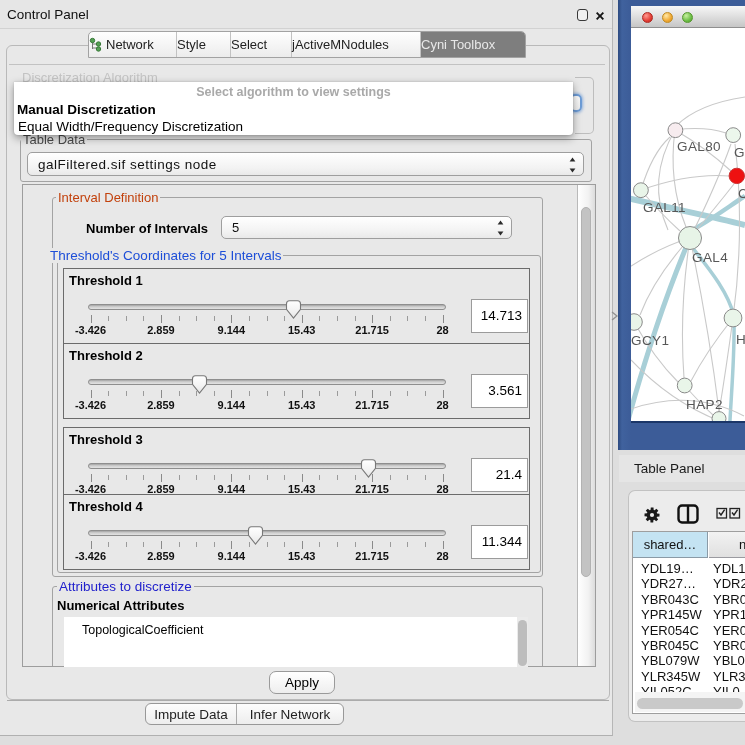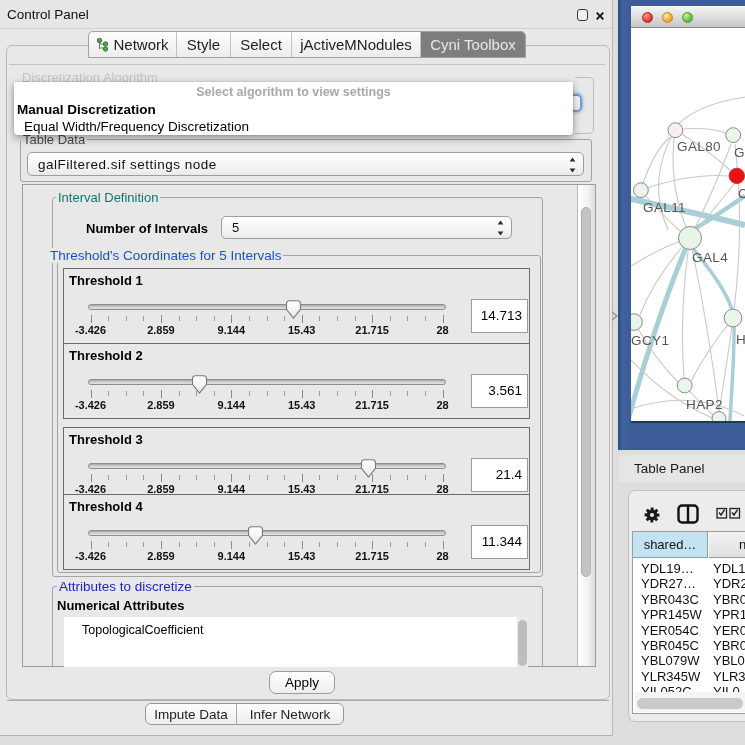--- a/index.html
+++ b/index.html
@@ -18,42 +18,42 @@
 #ic-x { left:595px; top:11px; }
 
 
 #content { left:6px; top:45px; width:604px; height:655px; background:#e8e8e8;
   border:1px solid #b9b9b9; border-radius:6px; }
 
 
 #tabs { left:88px; top:31px; height:27px; display:flex;
   border:1px solid #a2a2a2; border-radius:5px 5px 0 0; overflow:hidden;
   background:linear-gradient(#fefefe,#ececec); }
-#tabs .tab { height:25px; display:flex; align-items:center; justify-content:center;
-  font-size:15px; color:#222; border-right:1px solid #c2c2c2; }
+#tabs .tab { height:25px; display:flex; align-items:center; 
+  font-size:13px; color:#222; border-right:1px solid #c2c2c2; }
 #tabs .tab:last-child { border-right:none; }
 #tabs .sel { background:#7e7e7e; color:#e8e8e8; border-right:none; }
 
 
 .group { position:absolute; border:1px solid #a3a3a3; border-radius:3px; }
 .gtitle { position:absolute; font-size:13px; background:#e8e8e8; padding:0 2px; white-space:nowrap; }
 
 
 .combo { position:absolute; background:linear-gradient(#ffffff,#f2f2f2 70%,#e9e9e9);
   border:1px solid #9e9e9e; border-radius:5px; font-size:13px; color:#111; }
 .combo .cv { position:absolute; left:10px; top:4px; }
 .combo .ar { position:absolute; right:8px; top:2px; width:9px; }
 
 
 #popup { left:14px; top:82px; width:559px; height:53px; background:#fff;
   border-radius:0 0 4px 4px; box-shadow:0 3px 9px rgba(0,0,0,0.38), 0 0 2px rgba(0,0,0,0.18); }
 #popup .hint { position:absolute; left:0; top:3px; width:100%; text-align:center;
   color:#a9a9a9; font-weight:bold; font-size:12.5px; }
 #popup .r1 { position:absolute; left:3px; top:20px; font-size:13.5px; font-weight:bold; color:#000; }
-#popup .r2 { position:absolute; left:10px; top:37px; font-size:13.5px; color:#000; }
+#popup .r2 { position:absolute; left:4px; top:37px; font-size:13.5px; color:#000; }
 
 
 #spane { left:22px; top:184px; width:574px; height:483px; border:1px solid #9d9d9d; background:#e8e8e8; overflow:hidden; }
 
 
 .tbox { position:absolute; left:40px; width:467px; height:76px; border:1px solid #6b6b6b; background:#e8e8e8; }
 .tbox .tt { position:absolute; left:5px; top:4px; font-size:13px; font-weight:bold; color:#000; }
 .track { position:absolute; left:24px; top:35px; width:358px; height:6px; border-radius:3px;
   border:1px solid #8e8e8e; background:linear-gradient(#a2a2a2,#cfcfcf 45%,#e2e2e2); }
 .tick { position:absolute; width:1px; background:#8a8a8a; top:46px; }
@@ -144,21 +144,21 @@
 
     <div id="popup" class="abs">
       <div class="hint">Select algorithm to view settings</div>
       <div class="r1">Manual Discretization</div>
       <div class="r2">Equal Width/Frequency Discretization</div>
     </div>
 
     <div id="spane" class="abs">
 
       <div class="group" style="left:29px; top:12px; width:491px; height:380px;"></div>
-      <div class="gtitle" style="left:33px; top:5px; color:#0f766e;">Interval Definition</div>
+      <div class="gtitle" style="left:33px; top:5px; color:#c2410c;">Interval Definition</div>
 
       <div style="position:absolute; left:63px; top:36px; font-size:13px; font-weight:bold; color:#000;">Number of Intervals</div>
       <div class="combo" style="left:198px; top:31px; width:291px; height:23px;">
         <span class="cv" style="top:3px;">5</span>
         <svg class="ar" width="7" height="16" viewBox="0 0 7 16" style="right:6px; top:3px;">
           <path d="M3.5 0.5 L6.4 4.5 H0.6 Z" fill="#2a2a2a"></path>
             <path d="M3.5 15.5 L0.6 11.5 H6.4 Z" fill="#2a2a2a"></path>
         </svg>
       </div>
 

